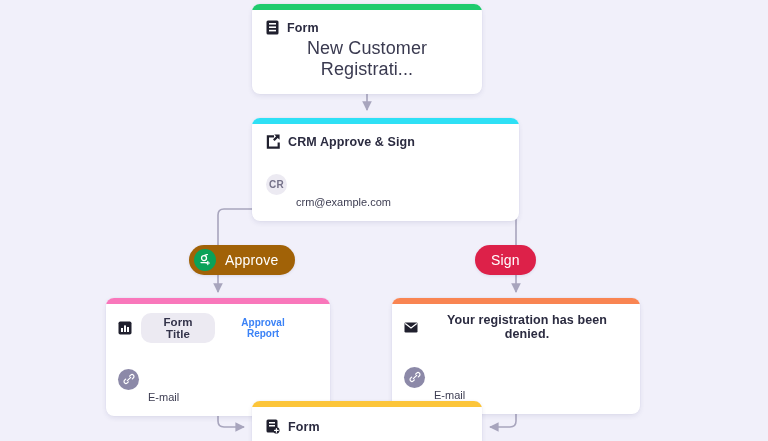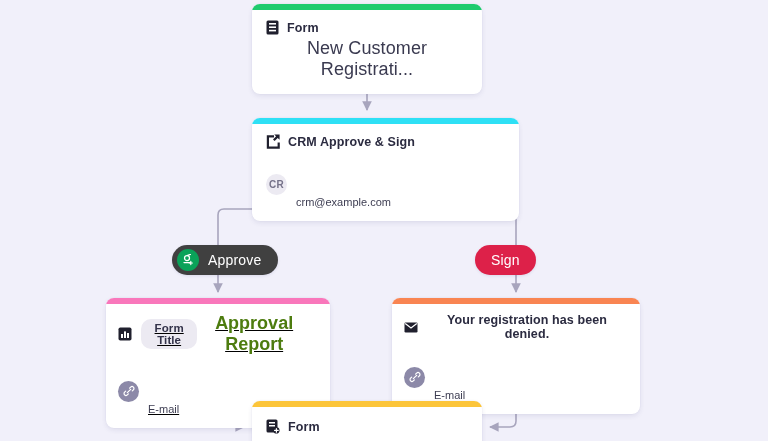--- a/index.html
+++ b/index.html
@@ -42,21 +42,21 @@
     font-size:10px;font-weight:bold;color:#76738a;letter-spacing:.3px;flex:0 0 auto;
   }
   .circ-icon{
     width:21px;height:21px;border-radius:50%;background:#8c89a8;
     display:inline-flex;align-items:center;justify-content:center;flex:0 0 auto;
   }
   .chip{
     background:#eceaf2;color:#33334a;font-size:11.5px;font-weight:bold;
     padding:3px 9px;border-radius:10px;margin-left:9px;letter-spacing:.1px;
   }
-  .chip-val{font-size:18px;font-weight:bold;color:#4d7c0f;margin-left:9px;}
+  .chip-val{font-size:10px;font-weight:bold;color:#3b82f6;margin-left:9px;}
 
   .pill{
     position:absolute;display:flex;align-items:center;
     border-radius:16px;height:30px;padding:0 16px;
     color:#ffffff;font-size:14px;letter-spacing:.2px;
     box-shadow:0 1px 3px rgba(60,55,120,.12);
   }
   .pill.with-icon{padding-left:5px;}
   .pill .pill-ico{
     width:22px;height:22px;border-radius:50%;
@@ -122,39 +122,39 @@
         </span>
         <span class="title-label">CRM Approve &amp; Sign</span>
       </div>
       <div class="row">
         <span class="avatar">CR</span>
         <span class="sub-text">crm@example.com</span>
       </div>
     </div>
   </div>
 
-  <div class="pill with-icon" style="left:172px;top:245px;background:#404040;">
+  <div class="pill with-icon" style="left:189px;top:245px;background:#a16207;">
     <span class="pill-ico" style="background:#0aa259;">
       <svg width="12" height="12" viewBox="0 0 12 12">
         <circle cx="5" cy="4.1" r="2.5" fill="none" stroke="#ffffff" stroke-width="1.3"></circle>
         <path d="M5.6 1.4 L8.4 0.4" stroke="#ffffff" stroke-width="1.3" stroke-linecap="round"></path>
         <path d="M2 8.6 h6" stroke="#ffffff" stroke-width="1.3" stroke-linecap="round"></path>
         <path d="M8.8 7.4 v3.2 M7.2 9 h3.2" stroke="#ffffff" stroke-width="1.2" stroke-linecap="round"></path>
       </svg>
     </span>
     <span>Approve</span>
   </div>
 
   <div class="pill" style="left:475px;top:245px;background:#dd2149;">
     <span>Sign</span>
   </div>
 
   <div class="node" style="left:106px;top:298px;width:224px;">
     <span class="bar" style="background:#f977bb"></span>
-    <div class="body" style="padding:9px 28px 13px 12px;text-decoration:underline;">
+    <div class="body" style="padding:9px 28px 13px 12px;">
       <div class="row">
         <span class="ico">
           <svg width="14" height="14" viewBox="0 0 14 14">
             <rect x="0.5" y="0.5" width="13" height="13" rx="1.8" fill="#20202e"></rect>
             <rect x="3" y="7" width="2" height="4" fill="#ffffff"></rect>
             <rect x="6" y="4.4" width="2" height="6.6" fill="#ffffff"></rect>
             <rect x="9" y="6" width="2" height="5" fill="#ffffff"></rect>
           </svg>
         </span>
         <span class="chip">Form Title</span>

